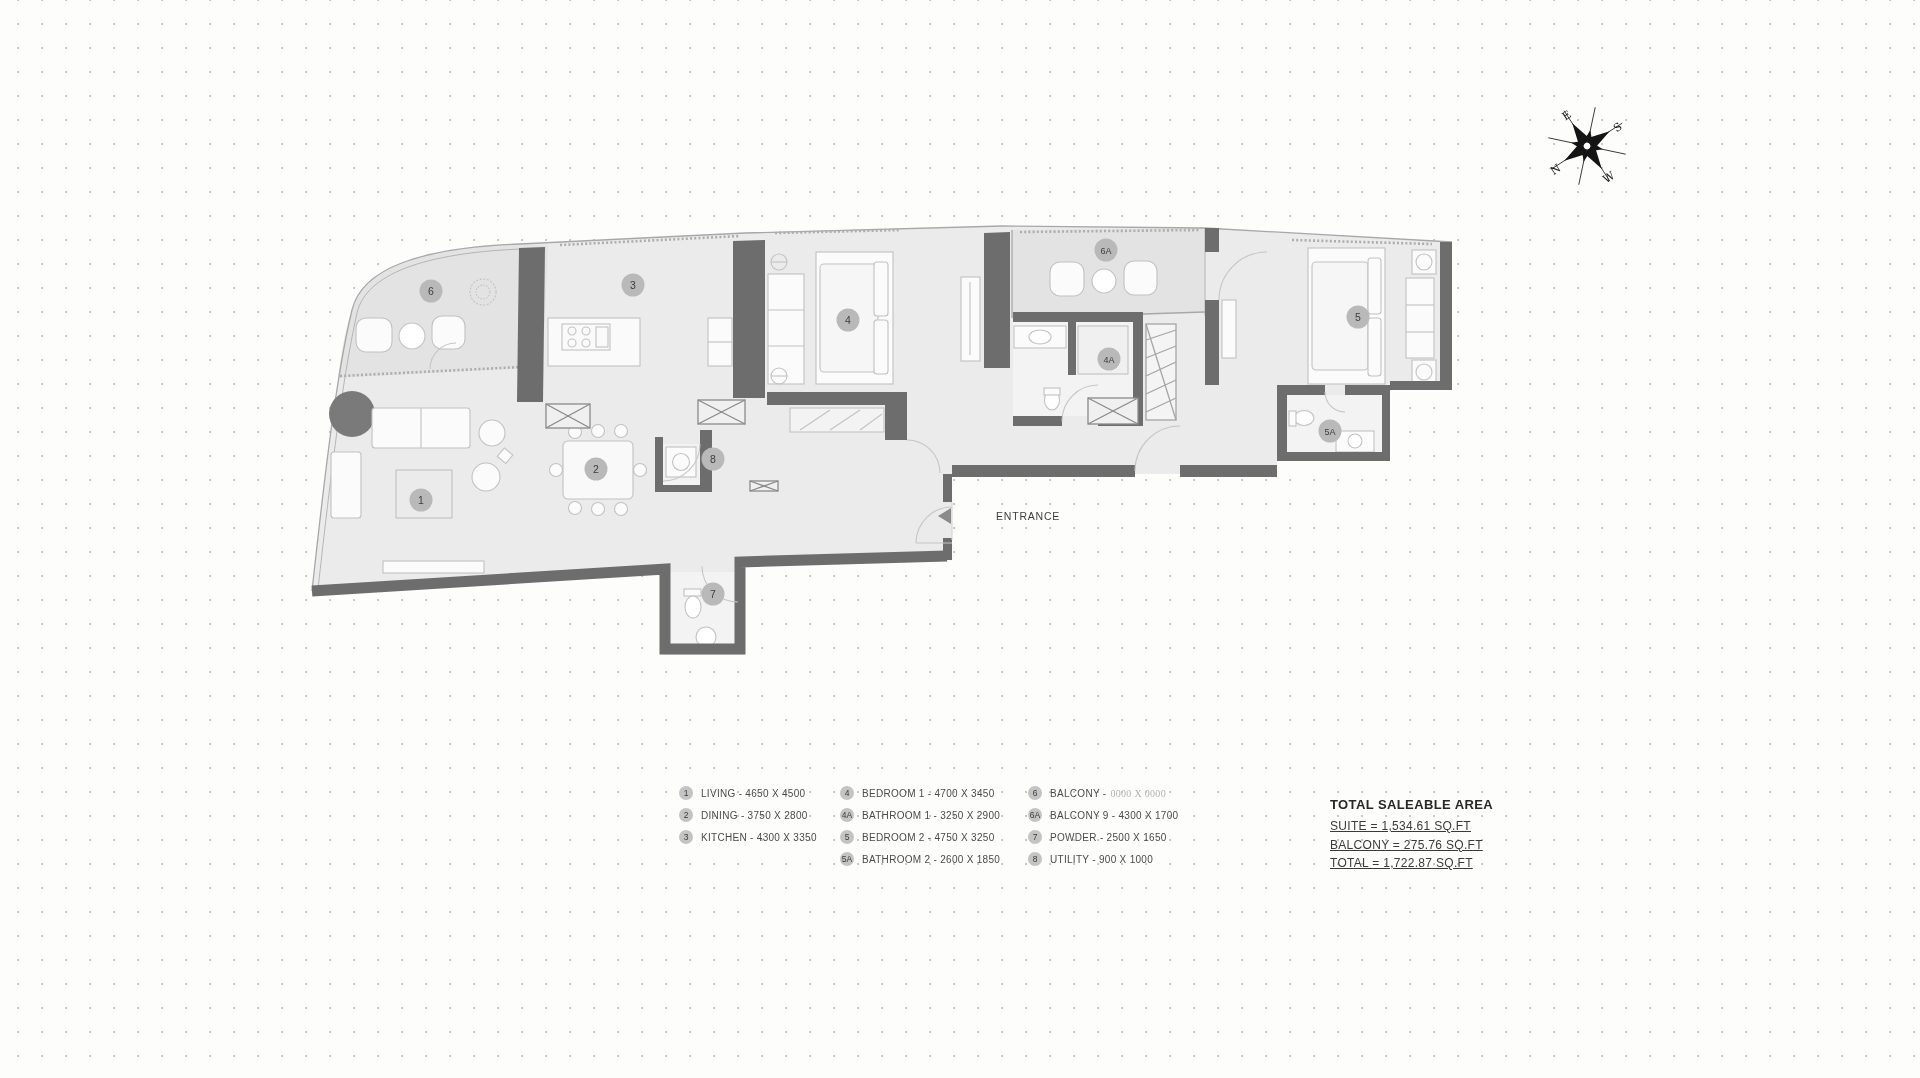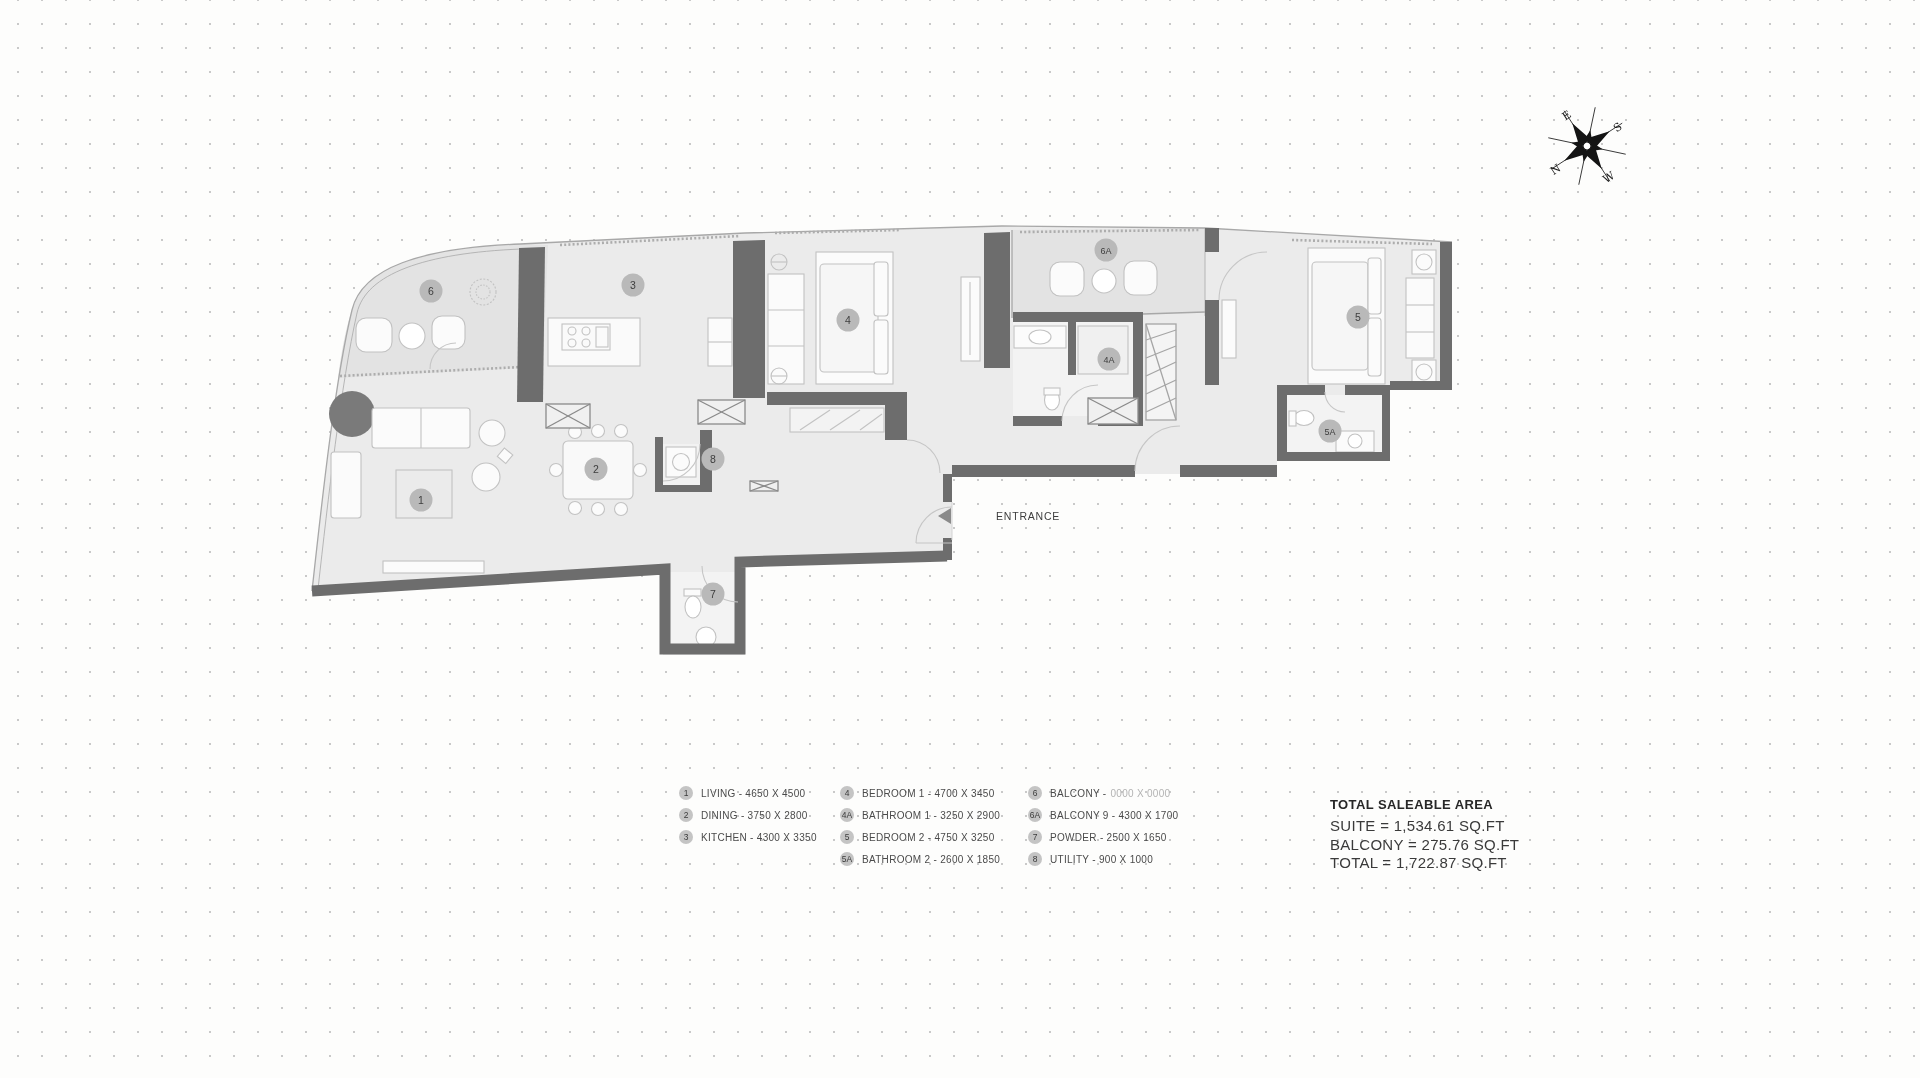--- a/index.html
+++ b/index.html
@@ -14,25 +14,25 @@
   
   .entrance{position:absolute; left:938px; top:508px; display:flex; align-items:center;}
   .entrance .tri{width:0;height:0;border-top:8px solid transparent;border-bottom:8px solid transparent;border-right:13px solid #8a8a8a;}
   .entrance .lbl{margin-left:9px; font-size:10.5px; letter-spacing:0.8px; color:#3d3d3d;padding-left:36px;}
   
   .legend-col{position:absolute; top:782px;}
   .lg-item{display:flex; align-items:center; height:22px;}
   .lnum{flex:0 0 auto; width:14px; height:14px; border-radius:50%; background:#c4c4c4; color:#3a3a3a;
         font-size:8.5px; display:flex; align-items:center; justify-content:center; margin-right:8px;}
   .ltext{font-size:10px; color:#4a4a4a; letter-spacing:0.3px; white-space:pre;}
-  .lmuted{font-size:10px; color:#b3b3b3; letter-spacing:0.3px; margin-left:4px; white-space:pre;}
+  .lmuted{font-size:10px; color:#b3b3b3; letter-spacing:0.3px; margin-left:4px; white-space:pre;font-family:Liberation Serif, serif;}
   
   .totals{position:absolute; left:1330px; top:797px; width:296px; text-align:left; color:#3a3a3a;}
   .totals .t-title{font-size:13px; font-weight:bold; color:#272727; letter-spacing:0.4px; margin-bottom:5px;}
-  .totals .t-line{font-size:15px; line-height:18.5px; letter-spacing:0.3px;}
+  .totals .t-line{font-size:12px; line-height:18.5px; letter-spacing:0.3px;text-decoration:underline;}
   .compass{position:absolute; left:1527px; top:86px;}
 </style>
 </head>
 <body>
 
 <div class="canvas">
 
   <svg class="plan-svg" width="1920" height="1078" viewBox="0 0 1920 1078">
 
     <g>

